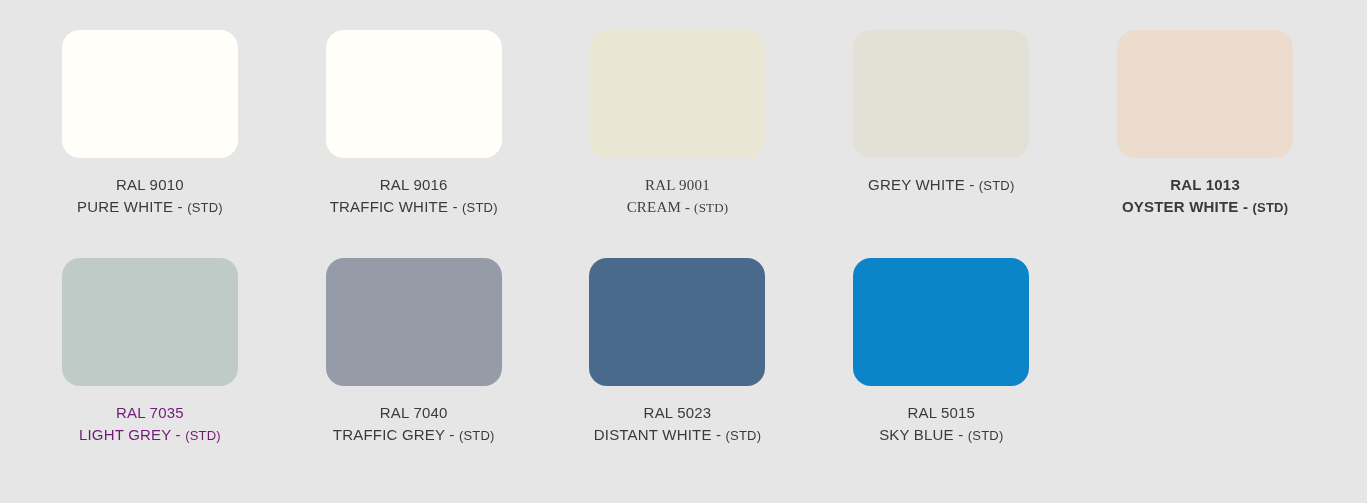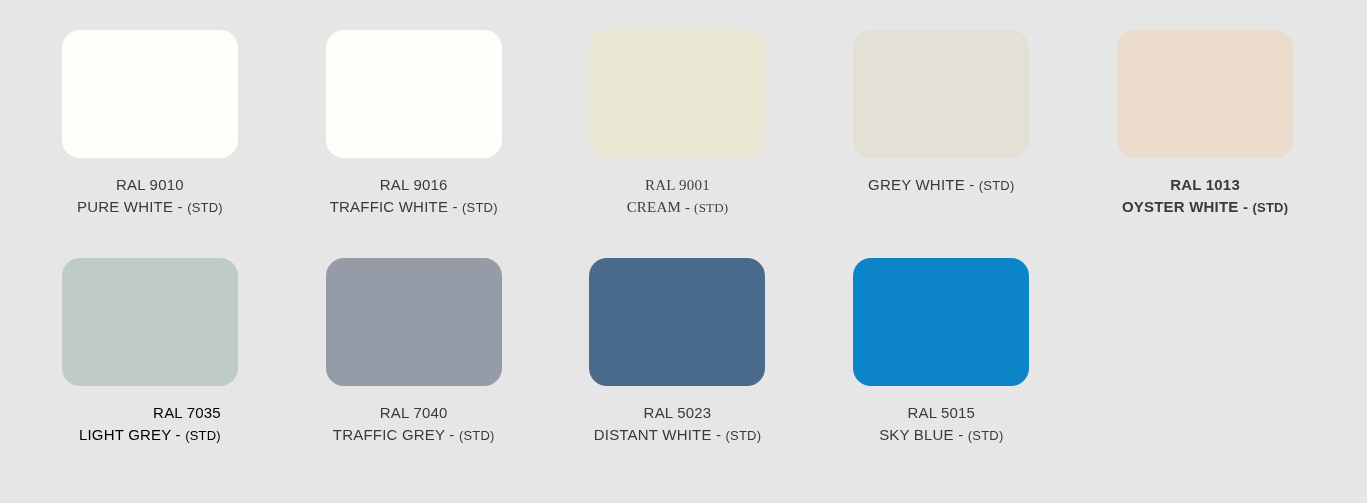--- a/index.html
+++ b/index.html
@@ -90,21 +90,21 @@
     </div>
     <div class="swatch-cell">
       <div class="swatch-chip" style="background: rgb(236, 220, 205);"></div>
       <div class="swatch-caption" style="color: rgb(58, 58, 58); font-weight: bold;">
         <div class="swatch-code">RAL 1013</div>
         <div class="swatch-name-line"><span>OYSTER WHITE</span> <span>-</span> <span class="swatch-std">(STD)</span></div>
       </div>
     </div>
     <div class="swatch-cell">
       <div class="swatch-chip" style="background: rgb(191, 203, 198);"></div>
-      <div class="swatch-caption" style="color: #000000; text-align: right;">
+      <div class="swatch-caption" style="color: #701a75;">
         <div class="swatch-code">RAL 7035</div>
         <div class="swatch-name-line"><span>LIGHT GREY</span> <span>-</span> <span class="swatch-std">(STD)</span></div>
       </div>
     </div>
     <div class="swatch-cell">
       <div class="swatch-chip" style="background: rgb(149, 156, 168);"></div>
       <div class="swatch-caption" style="color: rgb(58, 58, 58);">
         <div class="swatch-code">RAL 7040</div>
         <div class="swatch-name-line"><span>TRAFFIC GREY</span> <span>-</span> <span class="swatch-std">(STD)</span></div>
       </div>

